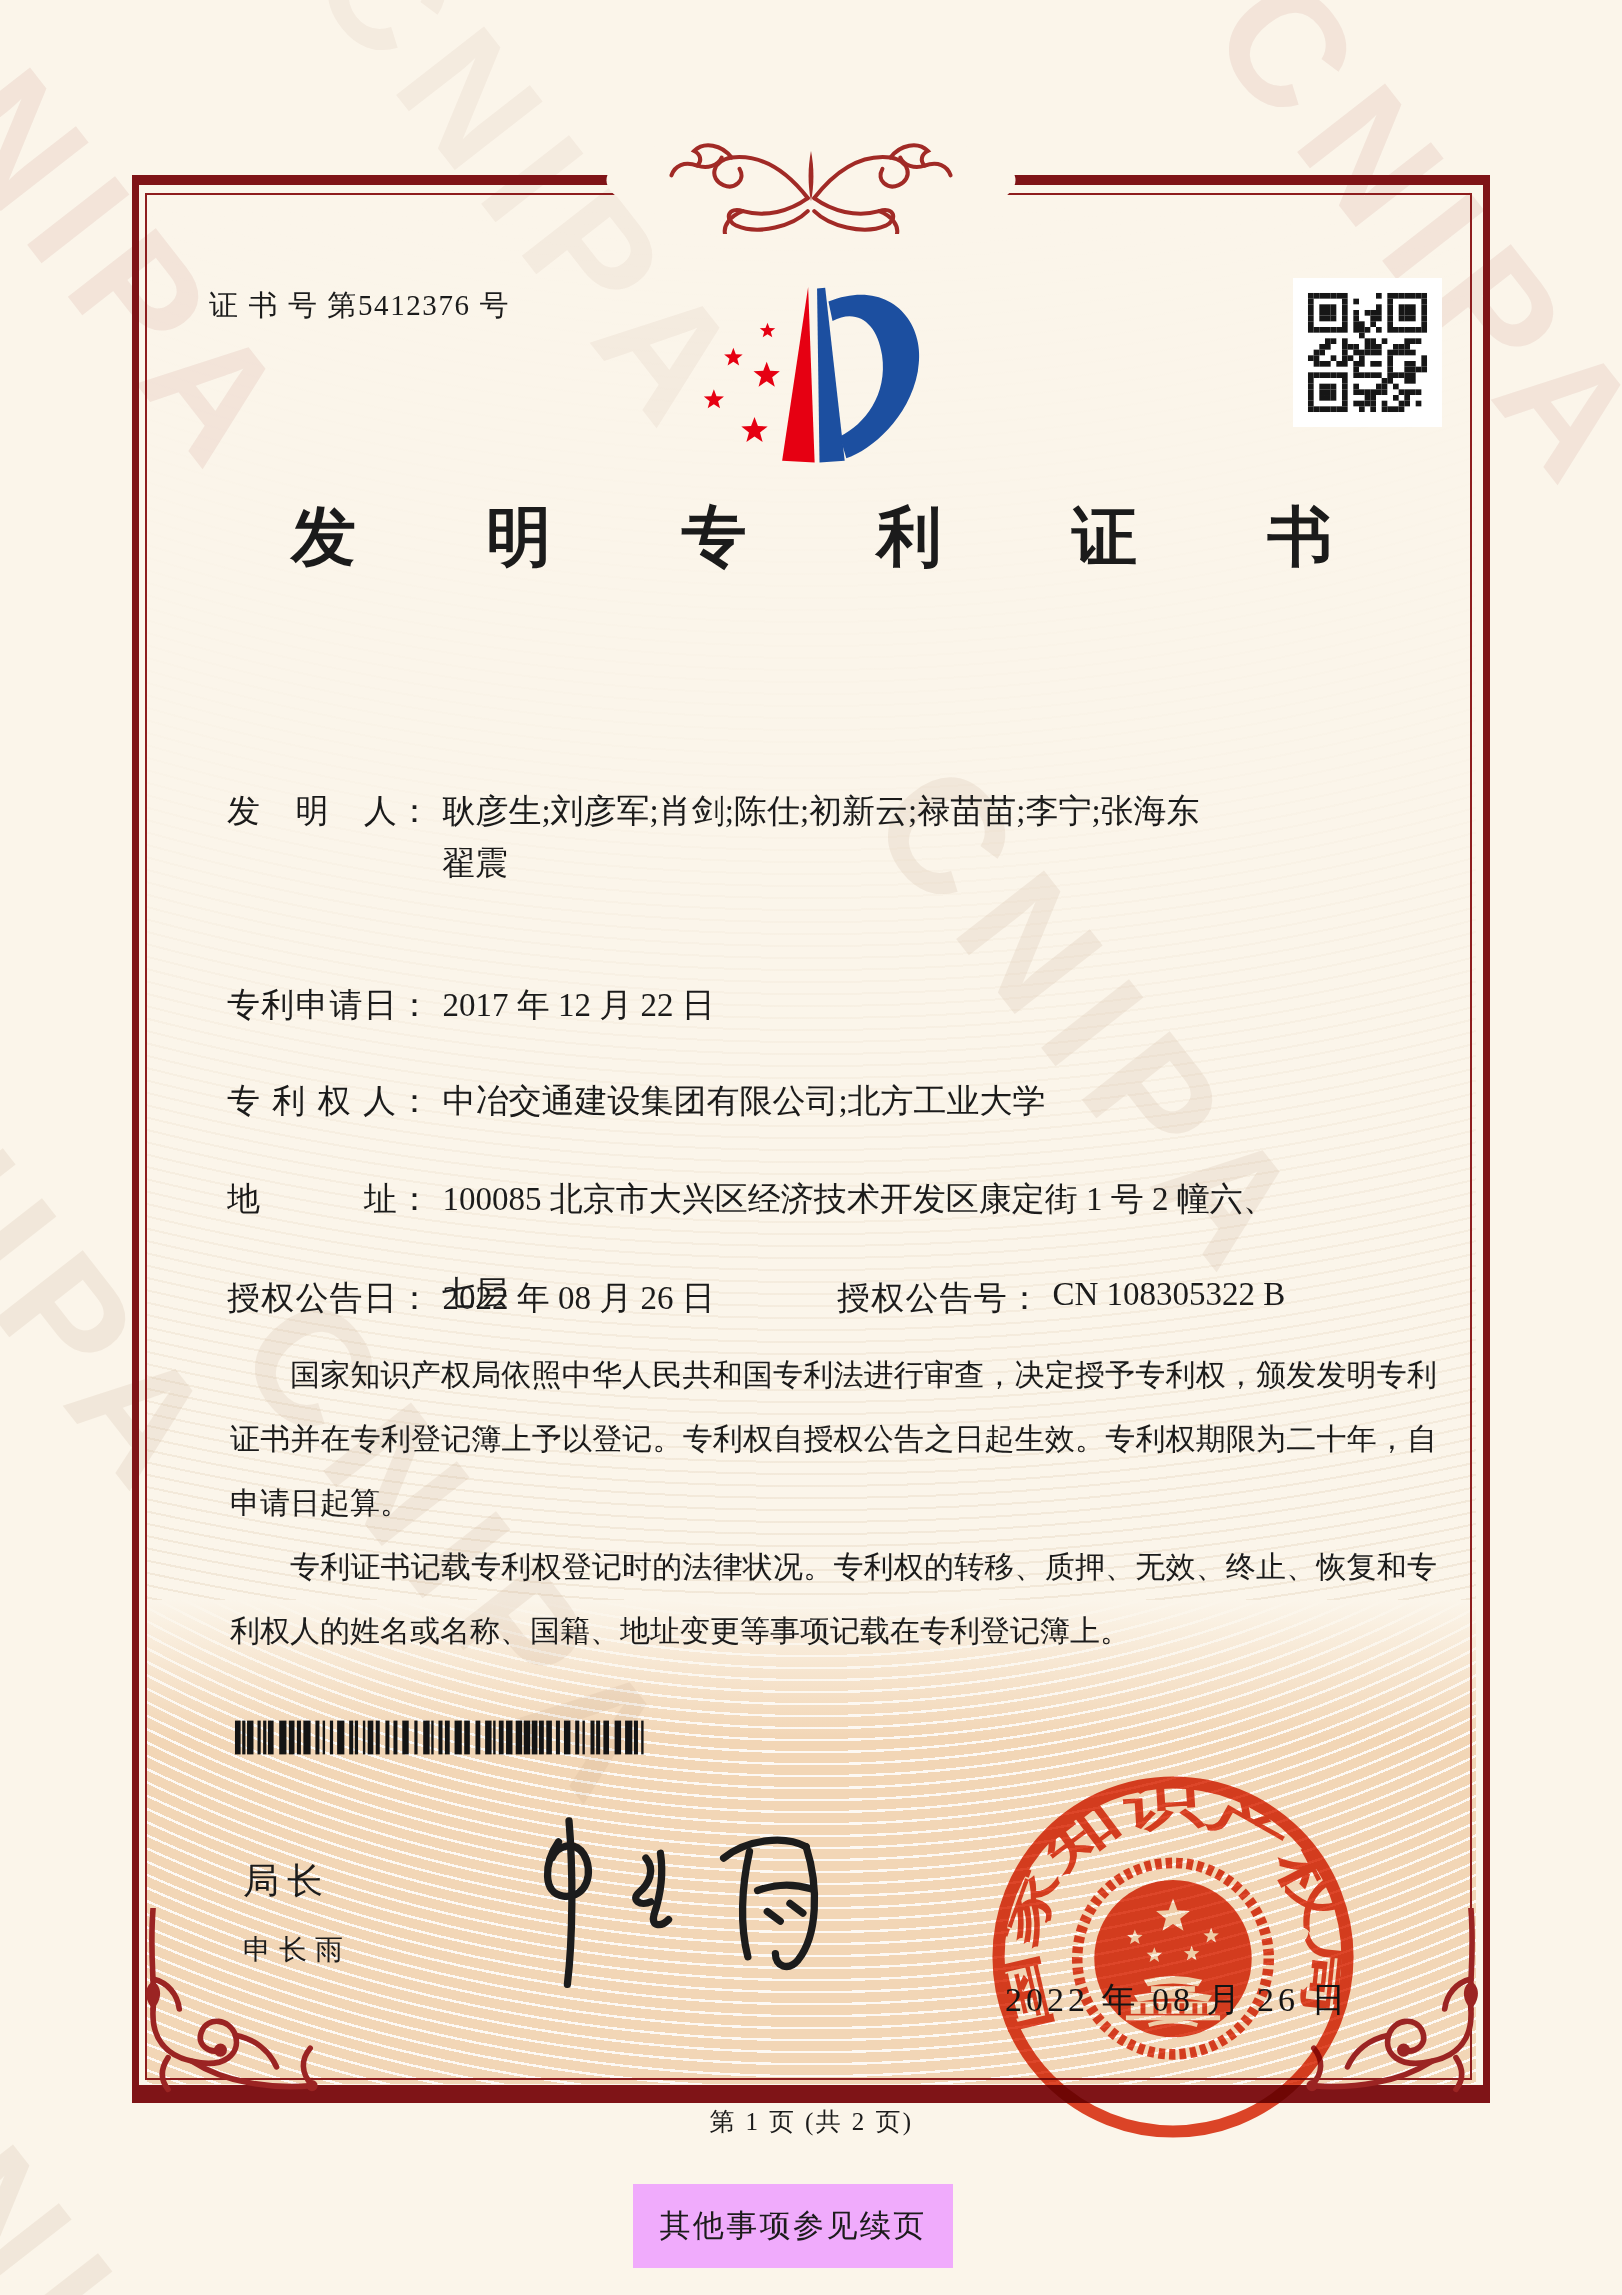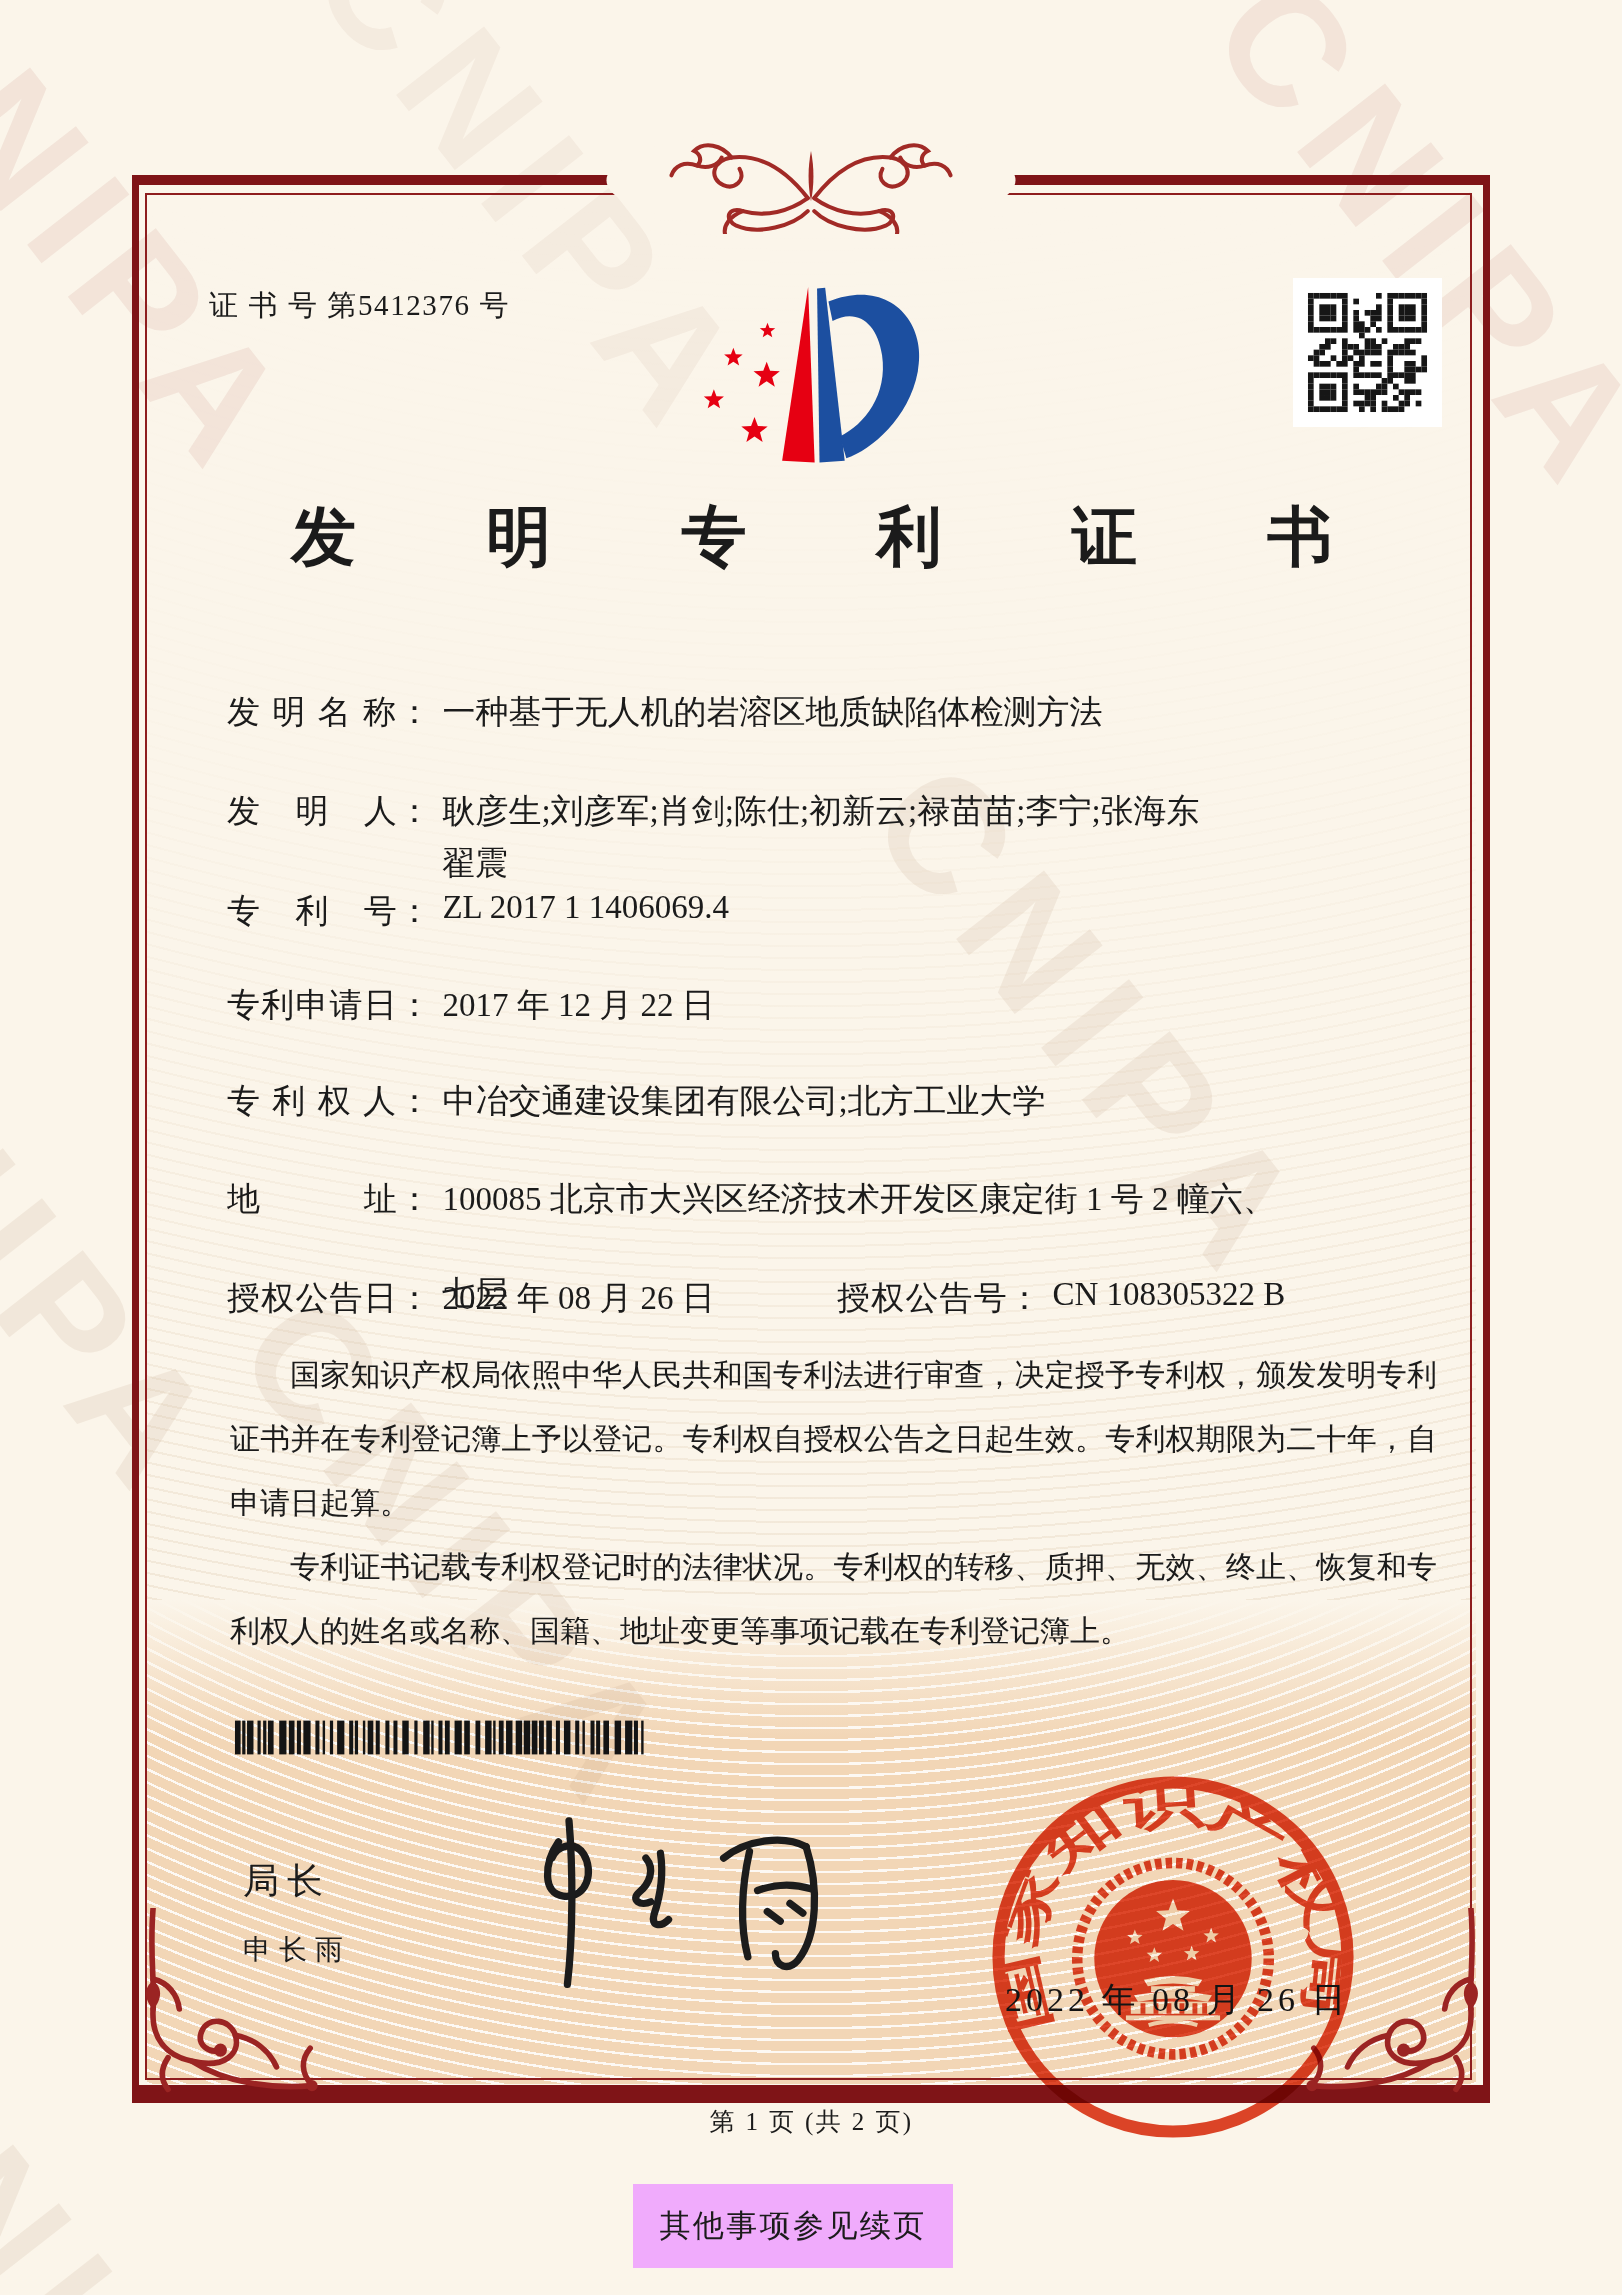--- a/index.html
+++ b/index.html
@@ -366,30 +366,24 @@
         <rect x="95.5" y="158.5" width="7" height="7"></rect>
         <rect x="109.5" y="158.5" width="7" height="7"></rect>
         <rect x="116.5" y="158.5" width="7" height="7"></rect>
         <rect x="123.5" y="158.5" width="7" height="7"></rect>
         <rect x="130.5" y="158.5" width="7" height="7"></rect>
       </g>
   </svg>
 
   <div class="abs doc-title">发 明 专 利 证 书</div>
 
-  <div class="abs field-row" style="top:690px;">
-    <span class="flabel">发 明 名 称：</span><span class="fvalue">一种基于无人机的岩溶区地质缺陷体检测方法</span>
-  </div>
   <div class="abs field-row" style="top:789px;">
     <span class="flabel">发　明　人：</span><span class="fvalue">耿彦生;刘彦军;肖剑;陈仕;初新云;禄苗苗;李宁;张海东</span>
   </div>
   <div class="abs cont-line" style="top:841px;">翟震</div>
-  <div class="abs field-row" style="top:889px;">
-    <span class="flabel">专　利　号：</span><span class="fvalue">ZL 2017 1 1406069.4</span>
-  </div>
   <div class="abs field-row" style="top:983px;">
     <span class="flabel">专利申请日：</span><span class="fvalue">2017 年 12 月 22 日</span>
   </div>
   <div class="abs field-row" style="top:1079px;">
     <span class="flabel">专 利 权 人：</span><span class="fvalue">中冶交通建设集团有限公司;北方工业大学</span>
   </div>
   <div class="abs field-row" style="top:1177px;">
     <span class="flabel">地　　　址：</span><span class="fvalue">100085 北京市大兴区经济技术开发区康定街 1 号 2 幢六、</span>
   </div>
   <div class="abs cont-line" style="top:1227px;margin-top:44px;">七层</div>

